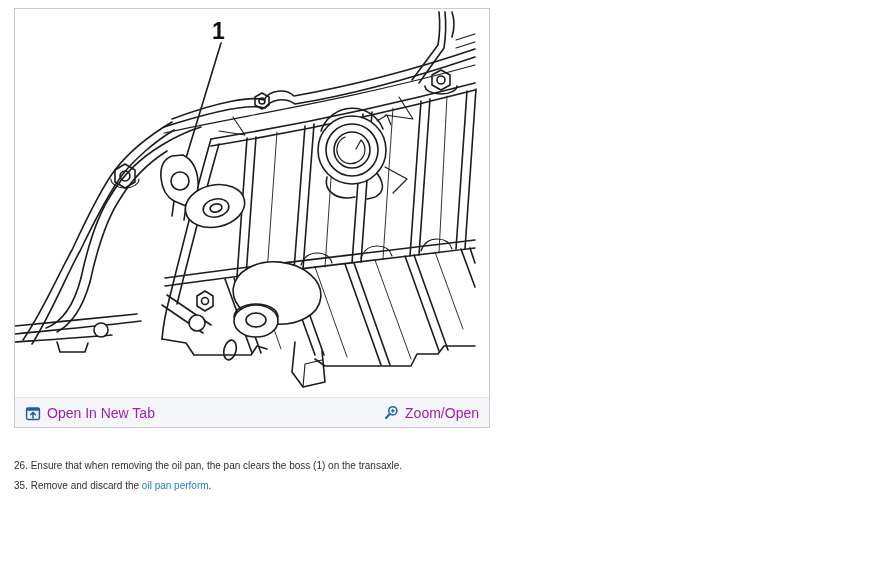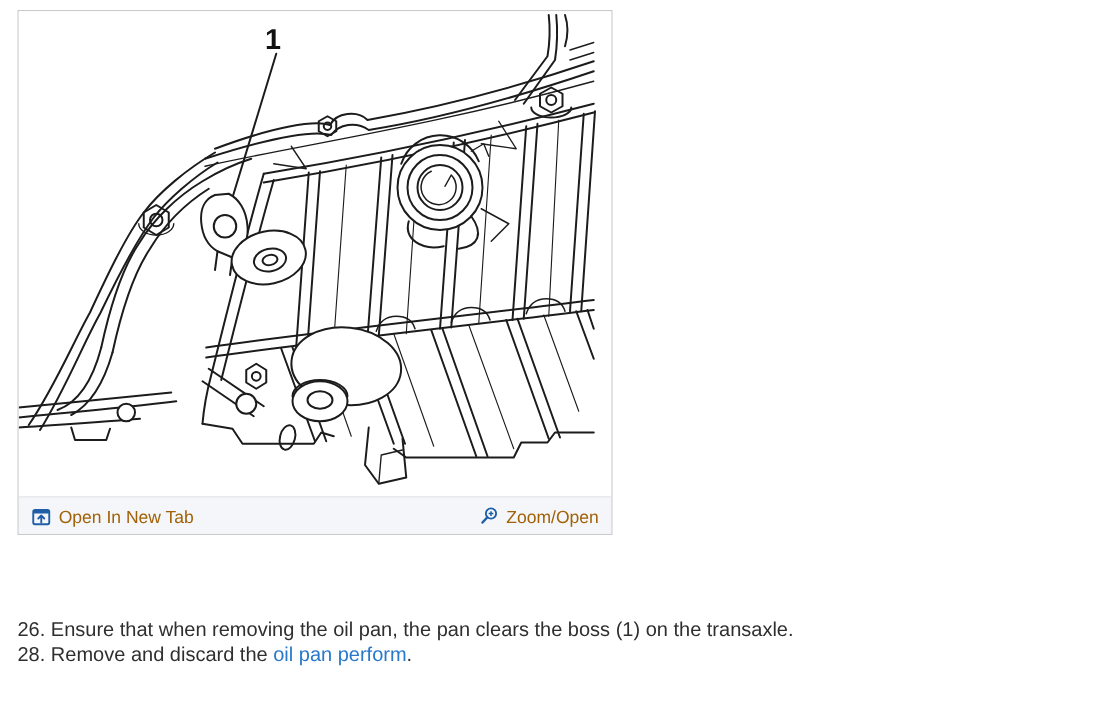--- a/index.html
+++ b/index.html
@@ -18,28 +18,28 @@
   .figure-canvas { flex:1 1 auto; overflow:hidden; background:#fff; }
   .figure-canvas svg { display:block; }
 
   .figure-footer {
     flex:0 0 30px; height:30px; box-sizing:border-box;
     border-top:1px solid #e3e5e9; background:#f4f6f9;
     display:flex; align-items:center; justify-content:space-between;
     padding:0 10px;
   }
   .flink {
-    color:#a16207; font-size:14px; display:flex; align-items:center; gap:6px;
+    color:#a21caf; font-size:14px; display:flex; align-items:center; gap:6px;
     line-height:1;
   }
   .flink svg { display:block; }
 
   .steps {
     position:absolute; left:14px; top:456px; width:850px;
-    font-size:16px; line-height:20px; color:#2f2f2f;margin-top:39px;
+    font-size:10px; line-height:20px; color:#2f2f2f;
   }
   .steps p { margin:0; }
   .inline-link { color:#2878cc; }
 </style>
 </head>
 <body>
 
 <div class="figure-box">
   <div class="figure-canvas">
     <svg width="474" height="388" viewBox="0 0 474 388">
@@ -178,14 +178,14 @@
         <path d="M9.8,3.9 V7.7 M7.9,5.8 H11.7" stroke="#1e5fa8" stroke-width="1.2"></path>
         <path d="M6.7,9 L3,13" stroke="#1e5fa8" stroke-width="2" stroke-linecap="round"></path>
       </svg>
       <span>Zoom/Open</span>
     </a>
   </div>
 </div>
 
 <div class="steps">
   <p>26. Ensure that when removing the oil pan, the pan clears the boss (1) on the transaxle.</p>
-  <p><span>28. Remove and discard the </span><a class="inline-link">oil pan perform</a><span>.</span></p>
+  <p><span>35. Remove and discard the </span><a class="inline-link">oil pan perform</a><span>.</span></p>
 </div>
 
 </body></html>

